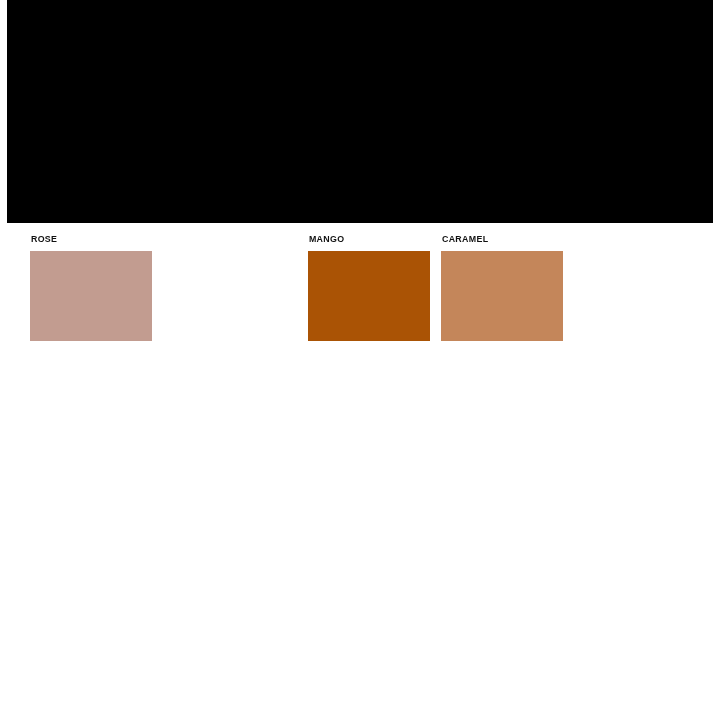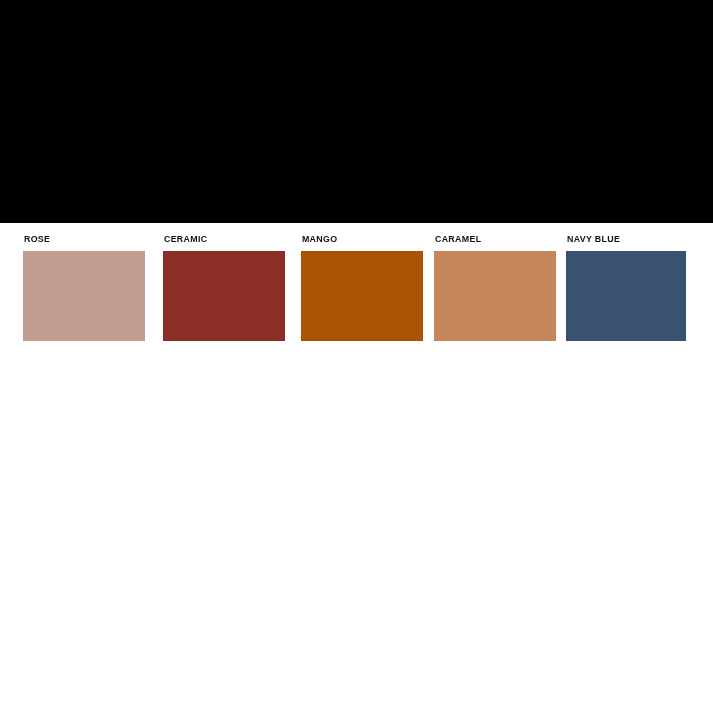--- a/index.html
+++ b/index.html
@@ -88,51 +88,43 @@
   .col-2 { left: 301px; }
   .col-3 { left: 434px; }
   .col-4 { left: 566px; }
 
   
   .swatch-cell.col-4 .swatch-chip { width: 120px; }
 </style>
 </head>
 <body style="background: rgb(255, 255, 255);">
 
-<div id="page-root" style="width: 572px; height: 713px; background: rgb(255, 255, 255);">
+<div id="page-root" style="width: 572px; height: 713px; background: rgb(255, 255, 255); margin-left: 7px;">
 
   <div class="top-band" style="background-color: rgb(0, 0, 0); height: 223px;"></div>
 
   <div class="palette-area" style="top: 223px; height: 490px;">
 
     <div class="swatch-row row-1">
 
       <div class="swatch-cell col-0">
         <span class="swatch-label">ROSE</span>
         <span class="swatch-chip" style="background-color: rgb(194, 156, 144);"></span>
       </div>
 
-      <div class="swatch-cell col-1">
-        <span class="swatch-label">CERAMIC</span>
-        <span class="swatch-chip" style="background-color: rgb(140, 45, 38);"></span>
-      </div>
 
       <div class="swatch-cell col-2">
         <span class="swatch-label">MANGO</span>
         <span class="swatch-chip" style="background-color: rgb(170, 83, 5);"></span>
       </div>
 
       <div class="swatch-cell col-3">
         <span class="swatch-label">CARAMEL</span>
         <span class="swatch-chip" style="background-color: rgb(196, 134, 90);"></span>
       </div>
 
-      <div class="swatch-cell col-4">
-        <span class="swatch-label">NAVY BLUE</span>
-        <span class="swatch-chip" style="background-color: rgb(58, 82, 114);"></span>
-      </div>
 
     </div>
 
 
   </div>
 
 </div>
 
 </body></html>

